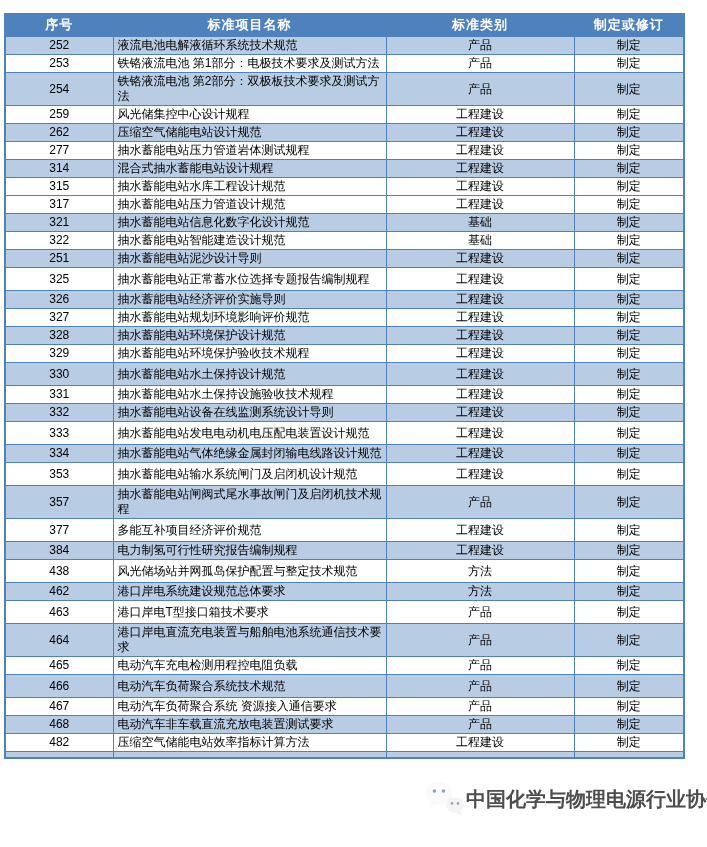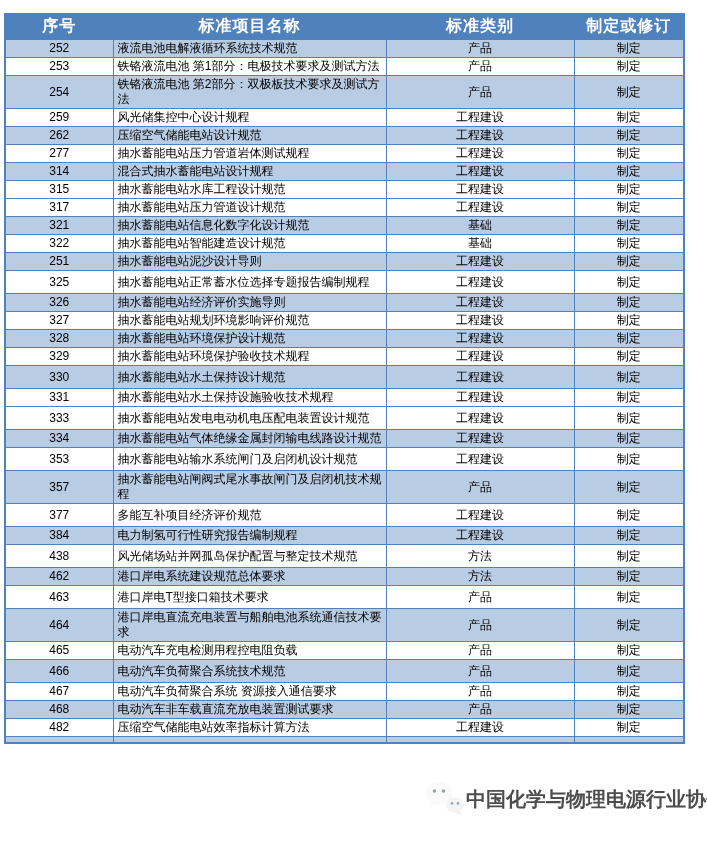--- a/index.html
+++ b/index.html
@@ -27,21 +27,21 @@
     border:2px solid var(--border);
     table-layout:fixed;
   }
   col.c-no{width:108px;}
   col.c-name{width:273px;}
   col.c-cat{width:188px;}
   col.c-rev{width:110px;}
   th{
     background:var(--header-bg);
     color:var(--header-text);
-    font-size:16px;font-weight:bold;
+    font-size:13px;font-weight:bold;
     height:22px;padding:1px 2px;
     border:1px solid var(--border);
     border-bottom:2px solid var(--border);
     text-align:center;
     letter-spacing:1px;
   }
   td{
     border:1px solid var(--border);
     font-size:12px;line-height:15px;
     color:var(--body-text);
@@ -200,20 +200,26 @@
           <td class="name">抽水蓄能电站水土保持设计规范</td>
           <td class="cat">工程建设</td>
           <td class="rev">制定</td>
         </tr>
         <tr>
           <td class="num">331</td>
           <td class="name">抽水蓄能电站水土保持设施验收技术规程</td>
           <td class="cat">工程建设</td>
           <td class="rev">制定</td>
         </tr>
+        <tr class="alt">
+          <td class="num">332</td>
+          <td class="name">抽水蓄能电站设备在线监测系统设计导则</td>
+          <td class="cat">工程建设</td>
+          <td class="rev">制定</td>
+        </tr>
         <tr class="tall">
           <td class="num">333</td>
           <td class="name">抽水蓄能电站发电电动机电压配电装置设计规范</td>
           <td class="cat">工程建设</td>
           <td class="rev">制定</td>
         </tr>
         <tr class="alt">
           <td class="num">334</td>
           <td class="name">抽水蓄能电站气体绝缘金属封闭输电线路设计规范</td>
           <td class="cat">工程建设</td>

